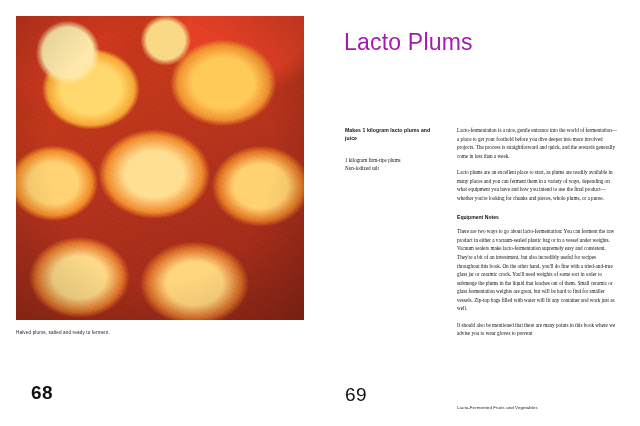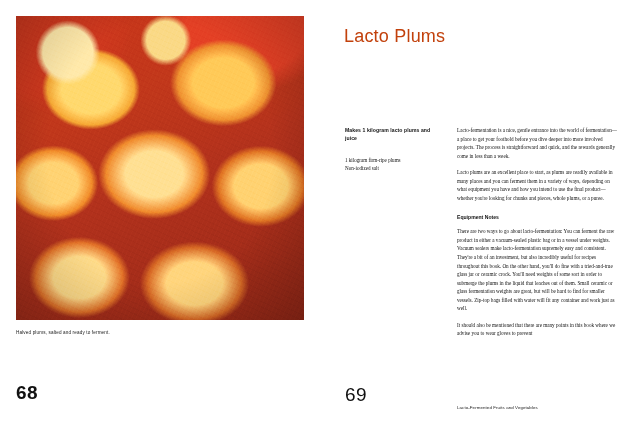--- a/index.html
+++ b/index.html
@@ -79,39 +79,39 @@
     left: 16px;
     top: 330px;
     width: 260px;
     font-family: "Liberation Sans", sans-serif;
     font-size: 4.6px;
     letter-spacing: 0.15px;
     color: #1a1a1a;
   }
   .folio-left {
     position: absolute;
-    left: 16px;
+    left: 31px;
     bottom: 22px;
     font-family: "Liberation Sans", sans-serif;
     font-size: 19px;
     font-weight: 700;
     letter-spacing: 0.4px;
     color: #111111;
   }
 
   
   .chapter-title {
     position: absolute;
     left: 24px;
     top: 14px;
     font-family: "Liberation Sans", sans-serif;
-    font-size: 18px;
+    font-size: 23px;
     font-weight: 400;
     letter-spacing: 0.2px;
-    color: #c2410c;
+    color: #a21caf;
   }
   .col-left {
     position: absolute;
     left: 25px;
     top: 126px;
     width: 86px;
   }
   .col-right {
     position: absolute;
     left: 137px;

